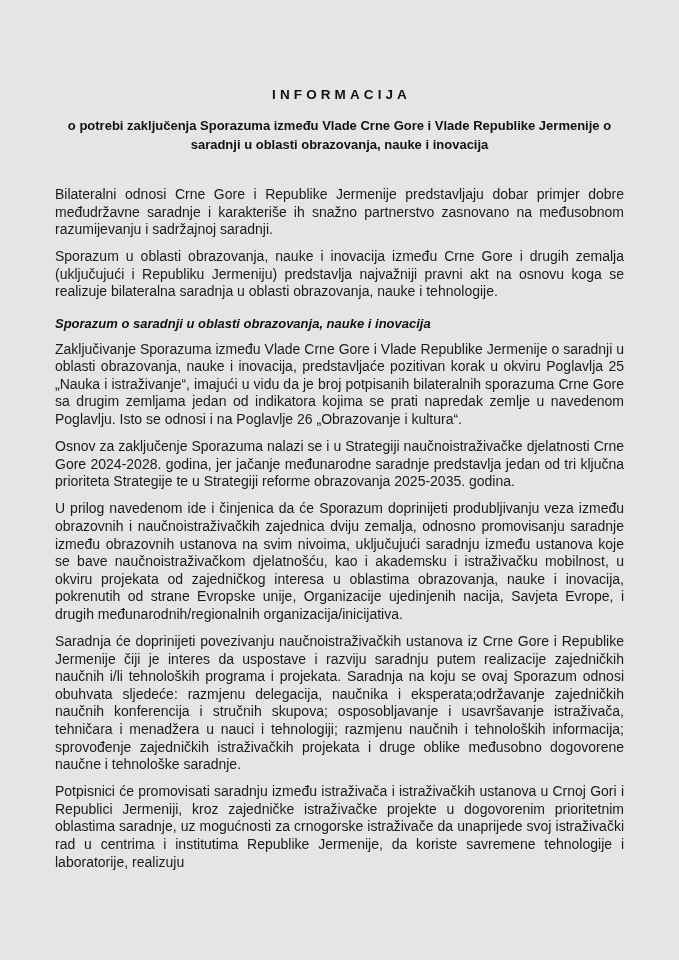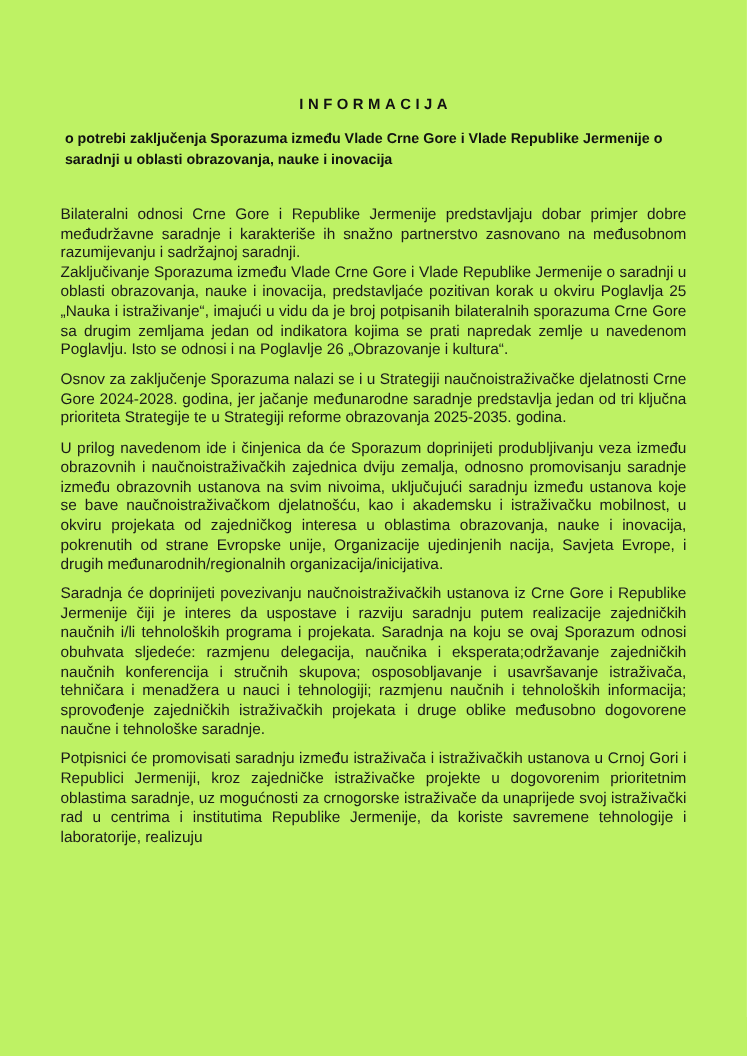--- a/index.html
+++ b/index.html
@@ -13,37 +13,38 @@
     height: 960px;
     overflow: hidden;
     font-family: "Liberation Sans", sans-serif;
     color: #1a1a1a;
     -webkit-font-smoothing: antialiased;
   }
   .page {
     position: relative;
     width: 679px;
     height: 960px;
-    background: #bef264;
+    background: #e5e5e5;
     box-sizing: border-box;
     padding: 86px 55px 0 55px;
   }
   .doc-title {
     font-size: 13.5px;
     font-weight: bold;
     text-align: center;
     letter-spacing: 4.1px;
     text-indent: 4.1px;
     color: #111111;
     margin: 0 0 14px 0;
     line-height: 17px;
   }
   .doc-subtitle {
     font-size: 13px;
     font-weight: bold;
+    text-align: center;
     line-height: 18.5px;
     color: #111111;
     margin: 0 0 32px 0;
     padding: 0 4px;
   }
   .section-heading {
     font-size: 13px;
     font-weight: bold;
     font-style: italic;
     text-align: left;
@@ -72,23 +73,25 @@
 
 <div class="page">
 
   <h1 class="doc-title">INFORMACIJA</h1>
 
   <h2 class="doc-subtitle">o potrebi zaključenja Sporazuma između Vlade Crne Gore i Vlade Republike Jermenije o saradnji u oblasti obrazovanja, nauke i inovacija</h2>
 
   <section>
 
     <p class="body-text">Bilateralni odnosi Crne Gore i Republike Jermenije predstavljaju dobar primjer dobre međudržavne saradnje i karakteriše ih snažno partnerstvo zasnovano na međusobnom razumijevanju i sadržajnoj saradnji.</p>
+    <p class="body-text">Sporazum u oblasti obrazovanja, nauke i inovacija između Crne Gore i drugih zemalja (uključujući i Republiku Jermeniju) predstavlja najvažniji pravni akt na osnovu koga se realizuje bilateralna saradnja u oblasti obrazovanja, nauke i tehnologije.</p>
   </section>
 
   <section>
+    <h3 class="section-heading spaced-above">Sporazum o saradnji u oblasti obrazovanja, nauke i inovacija</h3>
 
     <p class="body-text">Zaključivanje Sporazuma između Vlade Crne Gore i Vlade Republike Jermenije o saradnji u oblasti obrazovanja, nauke i inovacija, predstavljaće pozitivan korak u okviru Poglavlja 25 „Nauka i istraživanje“, imajući u vidu da je broj potpisanih bilateralnih sporazuma Crne Gore sa drugim zemljama jedan od indikatora kojima se prati napredak zemlje u navedenom Poglavlju. Isto se odnosi i na Poglavlje 26 „Obrazovanje i kultura“.</p>
     <p class="body-text">Osnov za zaključenje Sporazuma nalazi se i u Strategiji naučnoistraživačke djelatnosti Crne Gore 2024-2028. godina, jer jačanje međunarodne saradnje predstavlja jedan od tri ključna prioriteta Strategije te u Strategiji reforme obrazovanja 2025-2035. godina.</p>
     <p class="body-text">U prilog navedenom ide i činjenica da će Sporazum doprinijeti produbljivanju veza između obrazovnih i naučnoistraživačkih zajednica dviju zemalja, odnosno promovisanju saradnje između obrazovnih ustanova na svim nivoima, uključujući saradnju između ustanova koje se bave naučnoistraživačkom djelatnošću, kao i akademsku i istraživačku mobilnost, u okviru projekata od zajedničkog interesa u oblastima obrazovanja, nauke i inovacija, pokrenutih od strane Evropske unije, Organizacije ujedinjenih nacija, Savjeta Evrope, i drugih međunarodnih/regionalnih organizacija/inicijativa.</p>
     <p class="body-text">Saradnja će doprinijeti povezivanju naučnoistraživačkih ustanova iz Crne Gore i Republike Jermenije čiji je interes da uspostave i razviju saradnju putem realizacije zajedničkih naučnih i/li tehnoloških programa i projekata. Saradnja na koju se ovaj Sporazum odnosi obuhvata sljedeće: razmjenu delegacija, naučnika i eksperata;održavanje zajedničkih naučnih konferencija i stručnih skupova; osposobljavanje i usavršavanje istraživača, tehničara i menadžera u nauci i tehnologiji; razmjenu naučnih i tehnoloških informacija; sprovođenje zajedničkih istraživačkih projekata i druge oblike međusobno dogovorene naučne i tehnološke saradnje.</p>
     <p class="body-text">Potpisnici će promovisati saradnju između istraživača i istraživačkih ustanova u Crnoj Gori i Republici Jermeniji, kroz zajedničke istraživačke projekte u dogovorenim prioritetnim oblastima saradnje, uz mogućnosti za crnogorske istraživače da unaprijede svoj istraživački rad u centrima i institutima Republike Jermenije, da koriste savremene tehnologije i laboratorije, realizuju</p>
   </section>
 
 </div>
 

